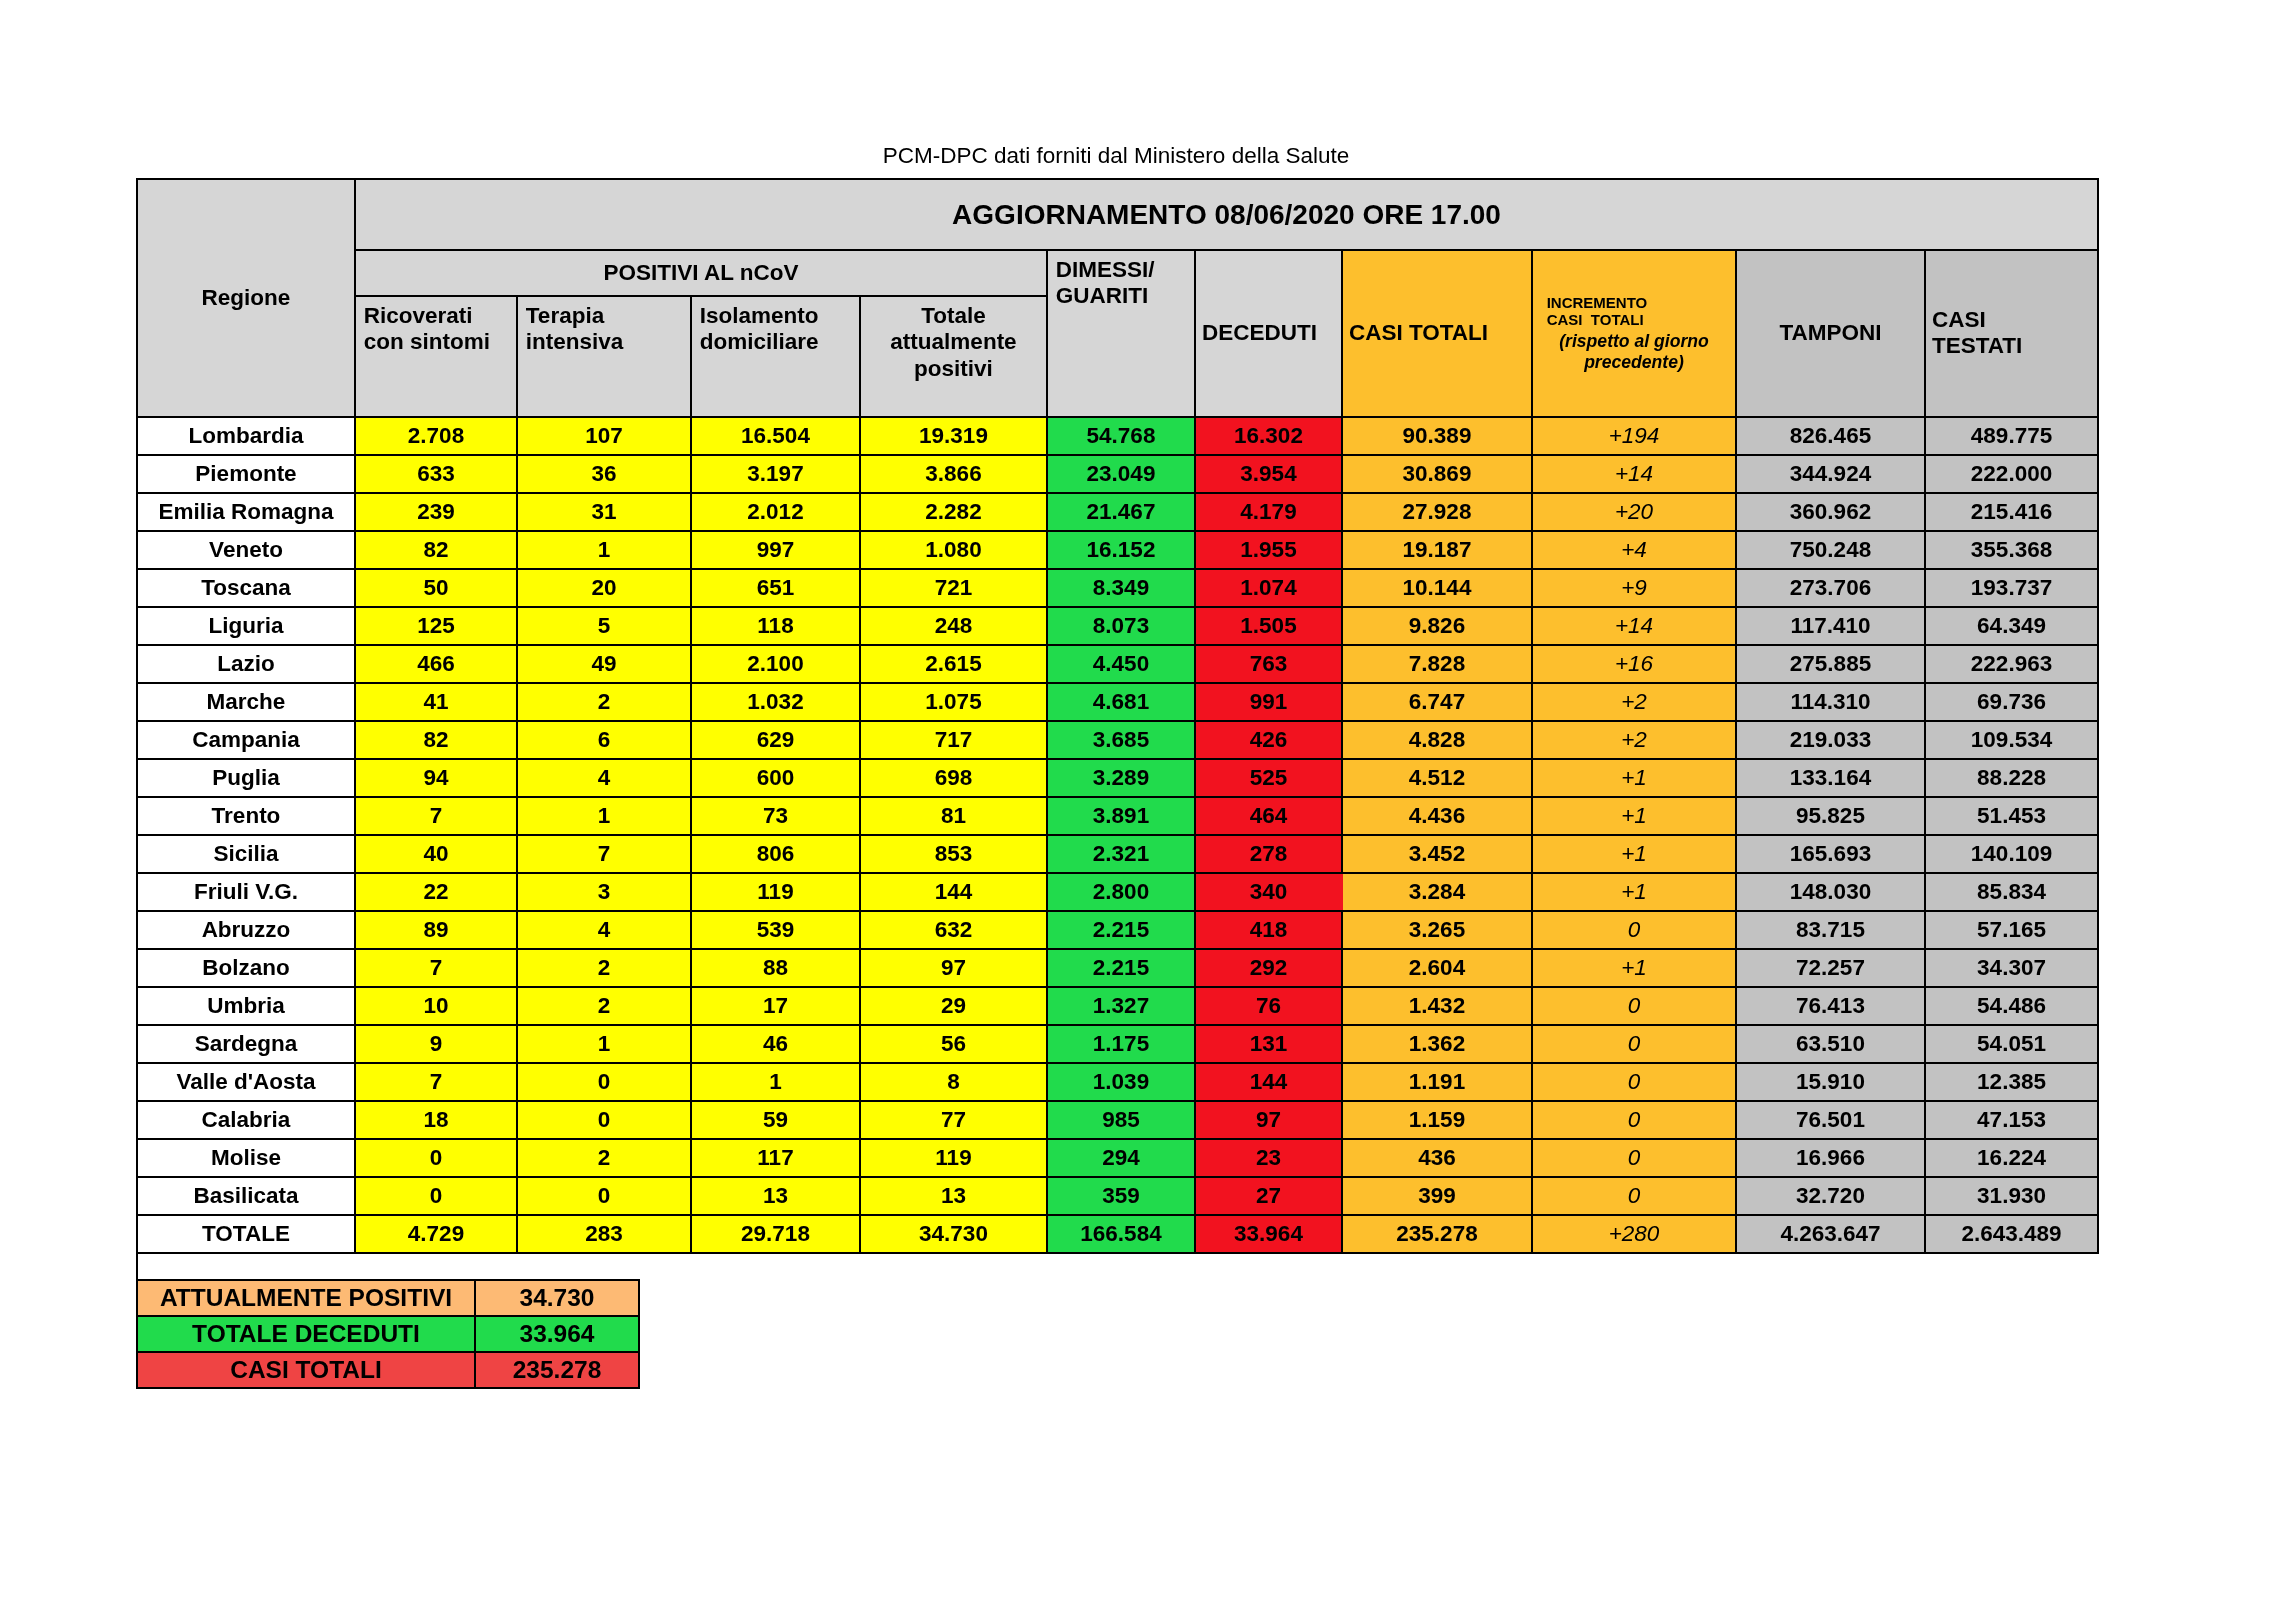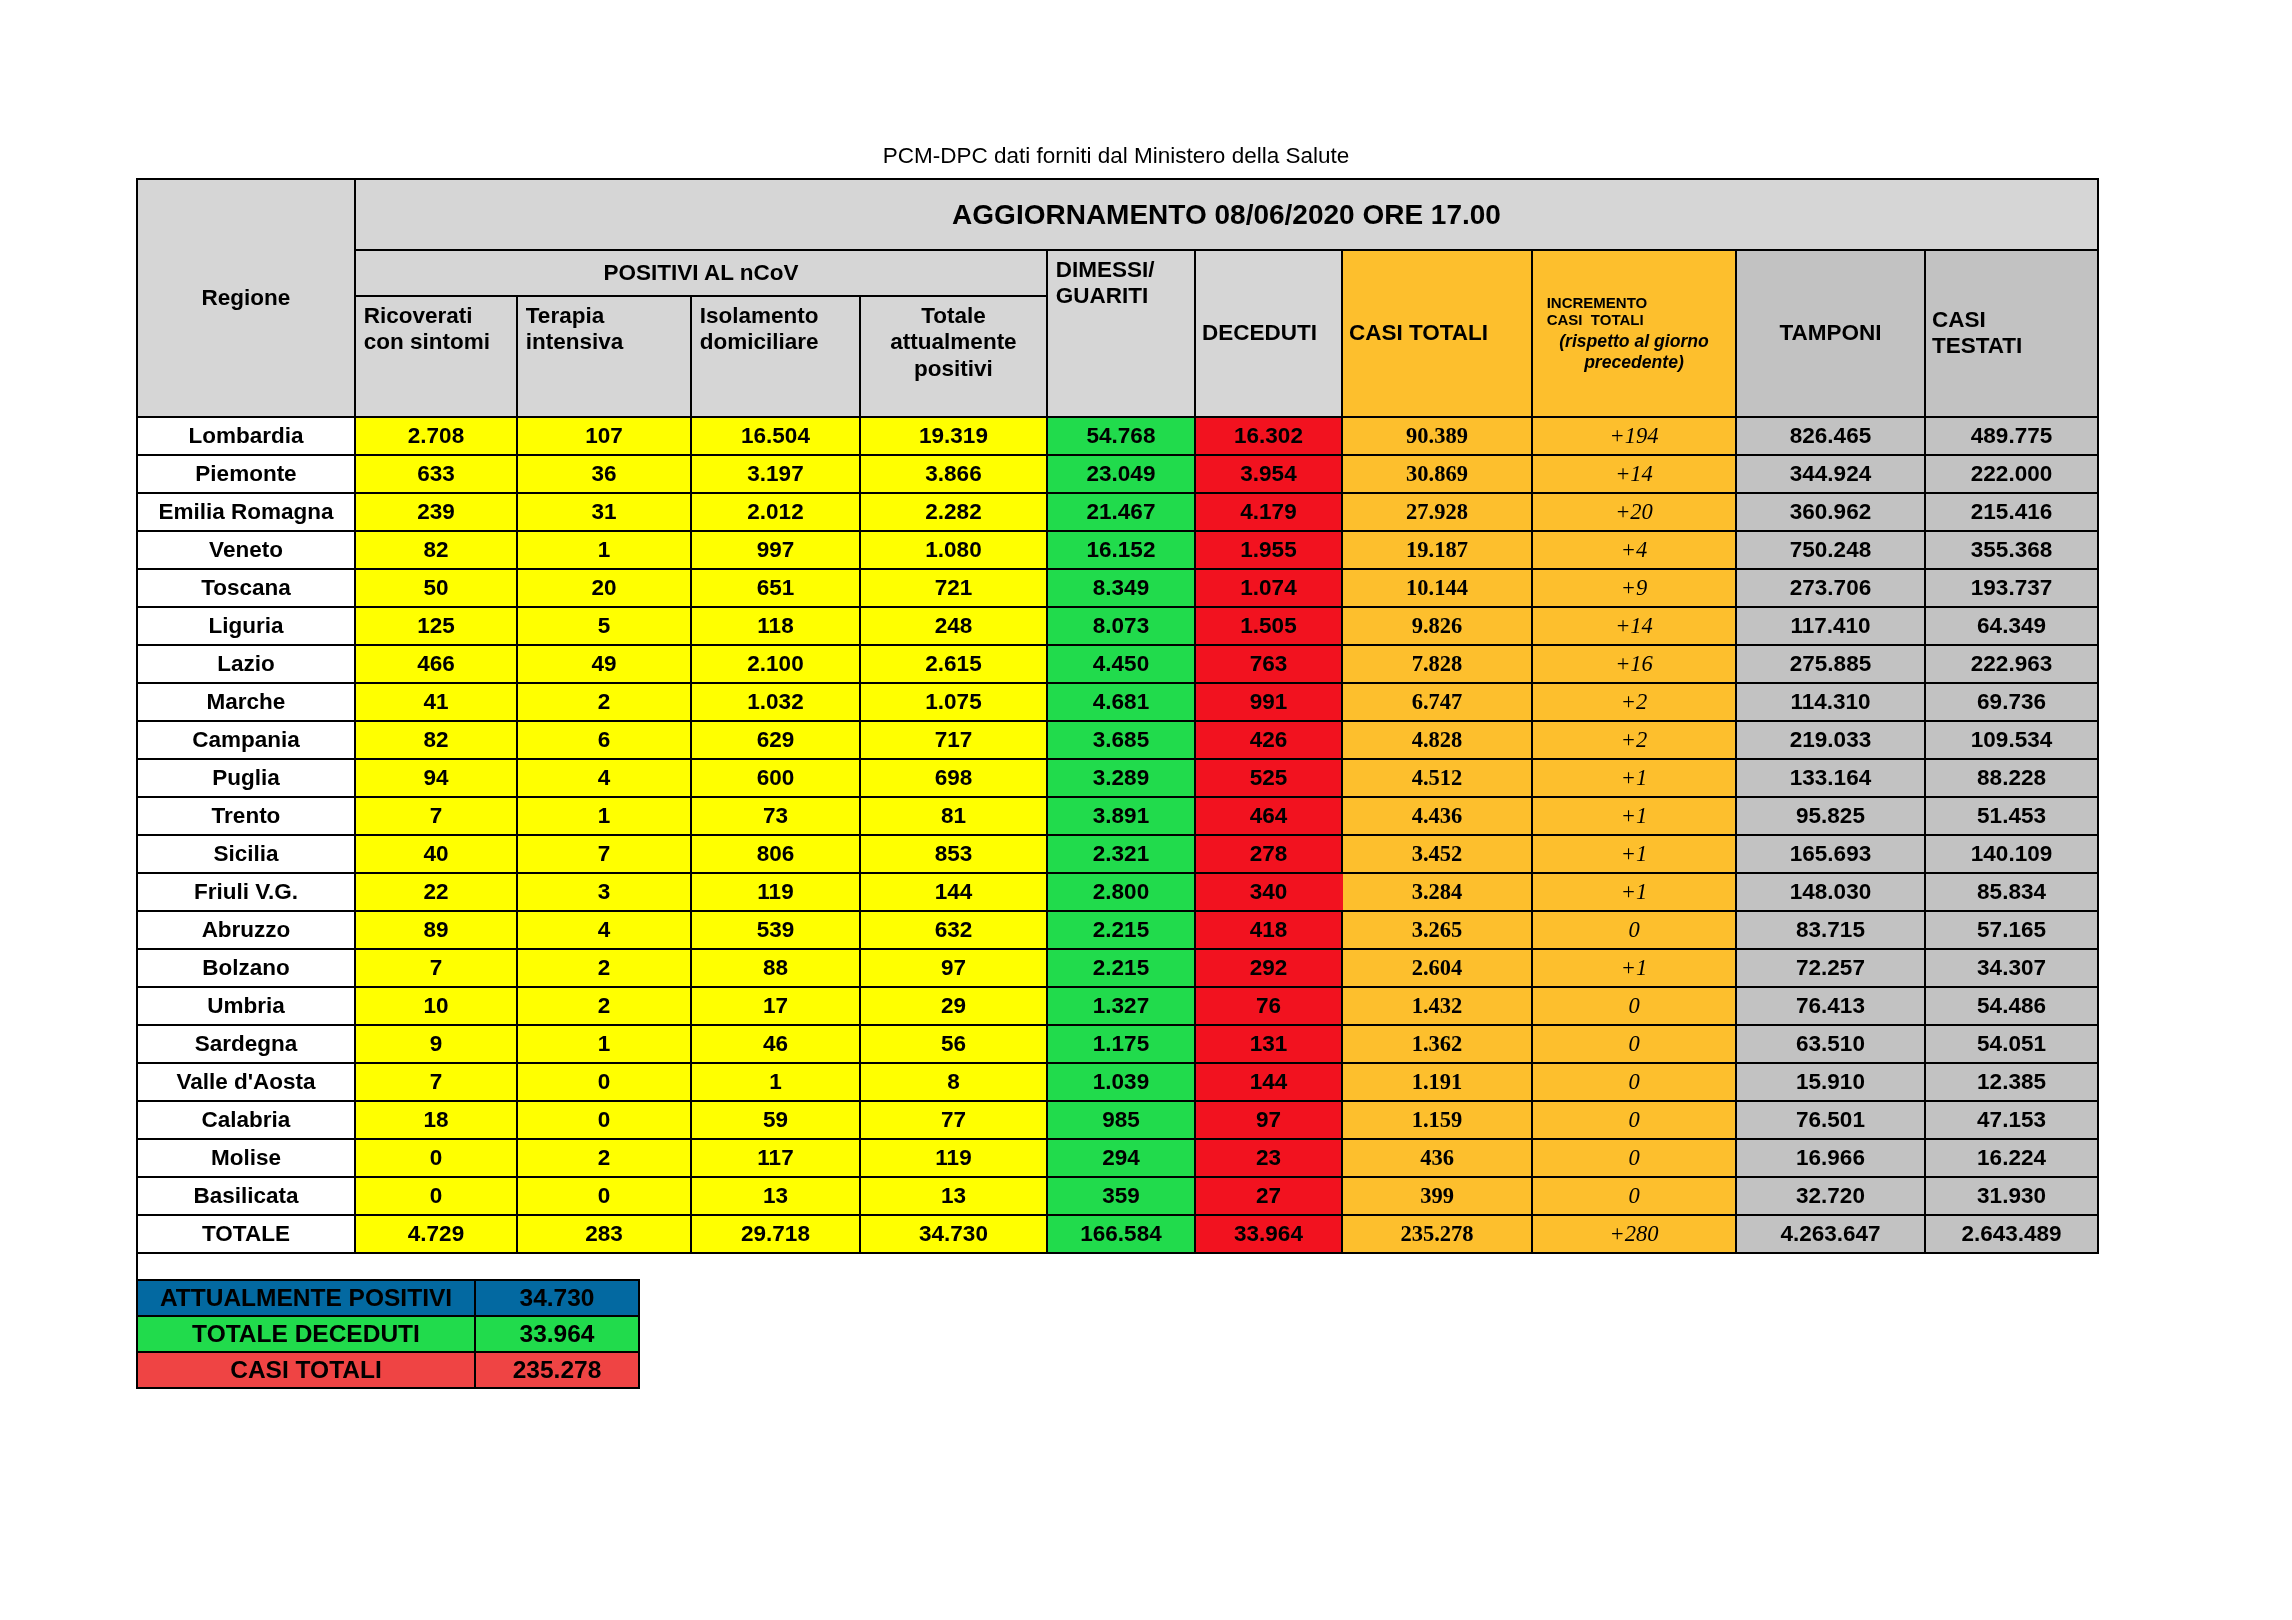--- a/index.html
+++ b/index.html
@@ -36,32 +36,32 @@
   .tc { vertical-align:top; padding-top:5.9px; }
 
   .inc-t { text-align:left; margin-left:13.7px; white-space:pre-wrap; line-height:1.18; font-size:15px; }
   .inc-s { text-align:center; white-space:pre-wrap; line-height:1.2; font-size:17.6px;
            font-style:italic; font-weight:bold; margin-top:2px; }
 
   .c-reg { background:#FFFFFF; }
   .c-yel { background:#FFFF00; }
   .c-grn { background:#21DB4C; }
   .c-red { background:#F2121F; }
-  .c-org { background:#FDBF2D;font-family:Liberation Serif, serif; }
+  .c-org { background:#FDBF2D; }
   .c-gry { background:#C2C2C2; }
   .c-inc { font-style:italic; font-weight:400; }
 
   
   .main tbody tr:nth-of-type(16) td.c-red { border-right-color:#F2121F; }
 
   
   .gap { height:25.5px; width:500px; border-left:2px solid #000; }
   .sum { width:502px; }
   .sum td { height:34px; font-size:24.5px; }
-  .sum tr:nth-of-type(1) td { background:#0369a1; }
+  .sum tr:nth-of-type(1) td { background:#fdba74; }
   .sum tr:nth-of-type(2) td { background:#21DB4C; }
   .sum tr:nth-of-type(3) td { background:#ef4444; }
   .sum tr:nth-of-type(4) td { background:#F0A843; }
 </style>
 </head>
 <body>
 
 <div id="page">
 
   <div id="doc-title">PCM-DPC dati forniti dal Ministero della Salute</div>

